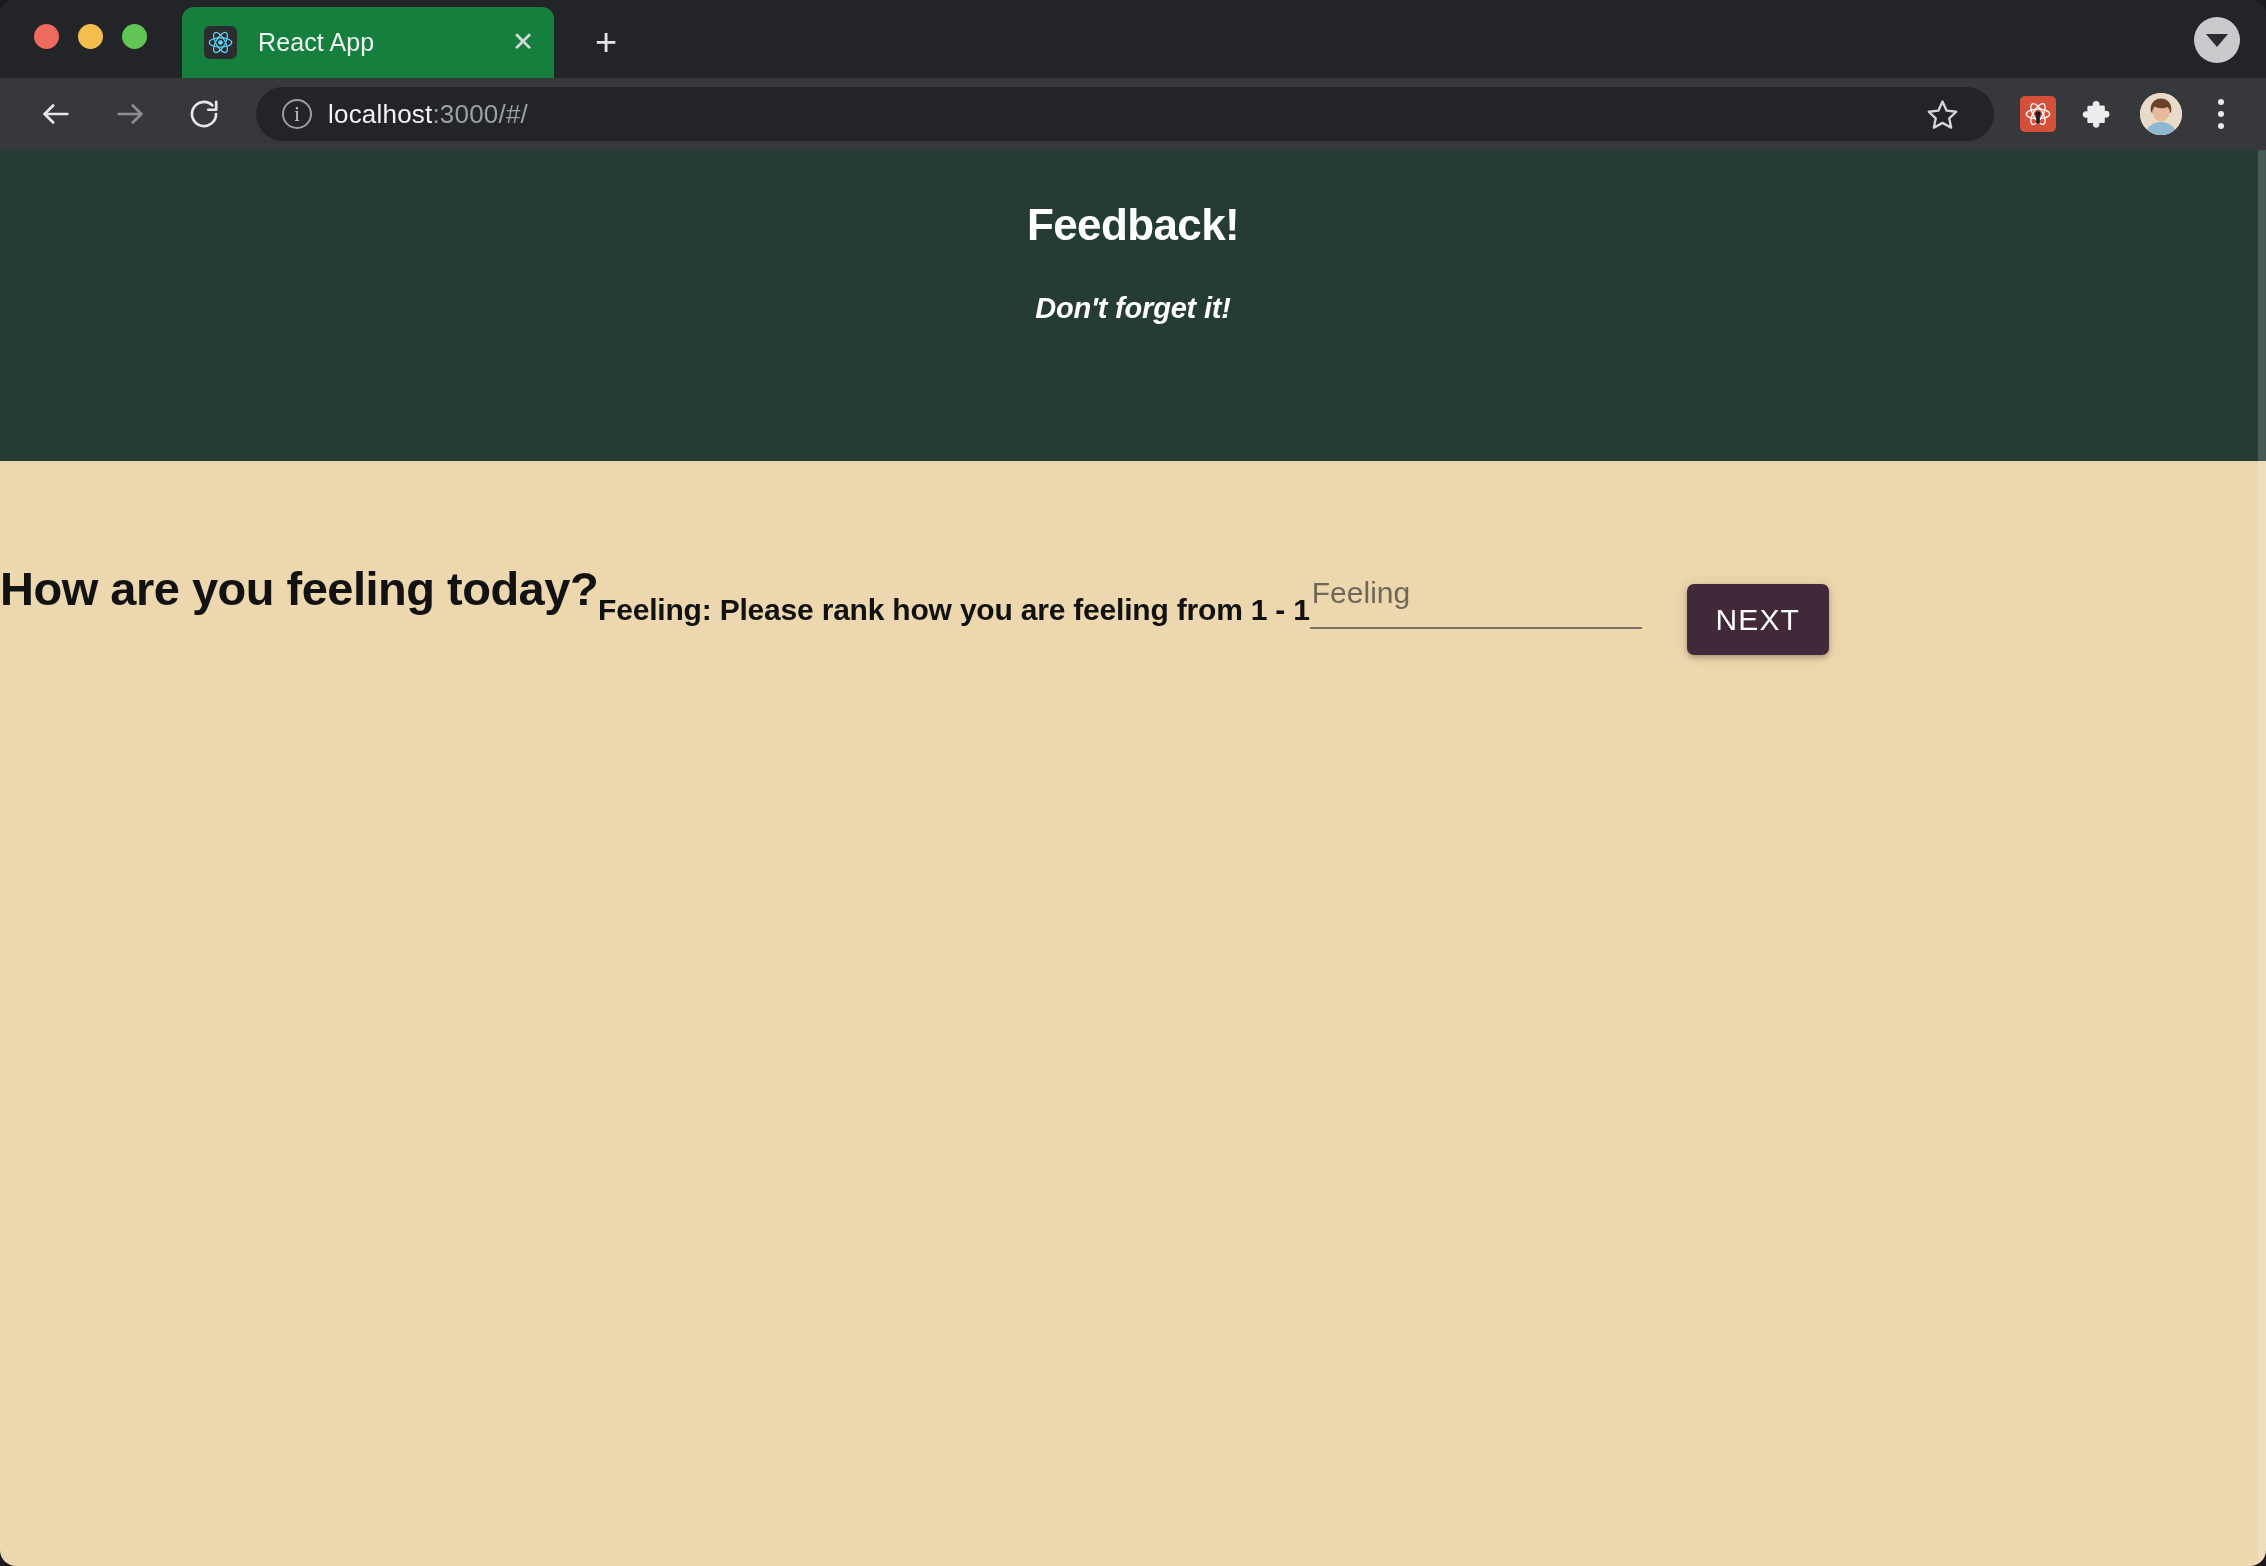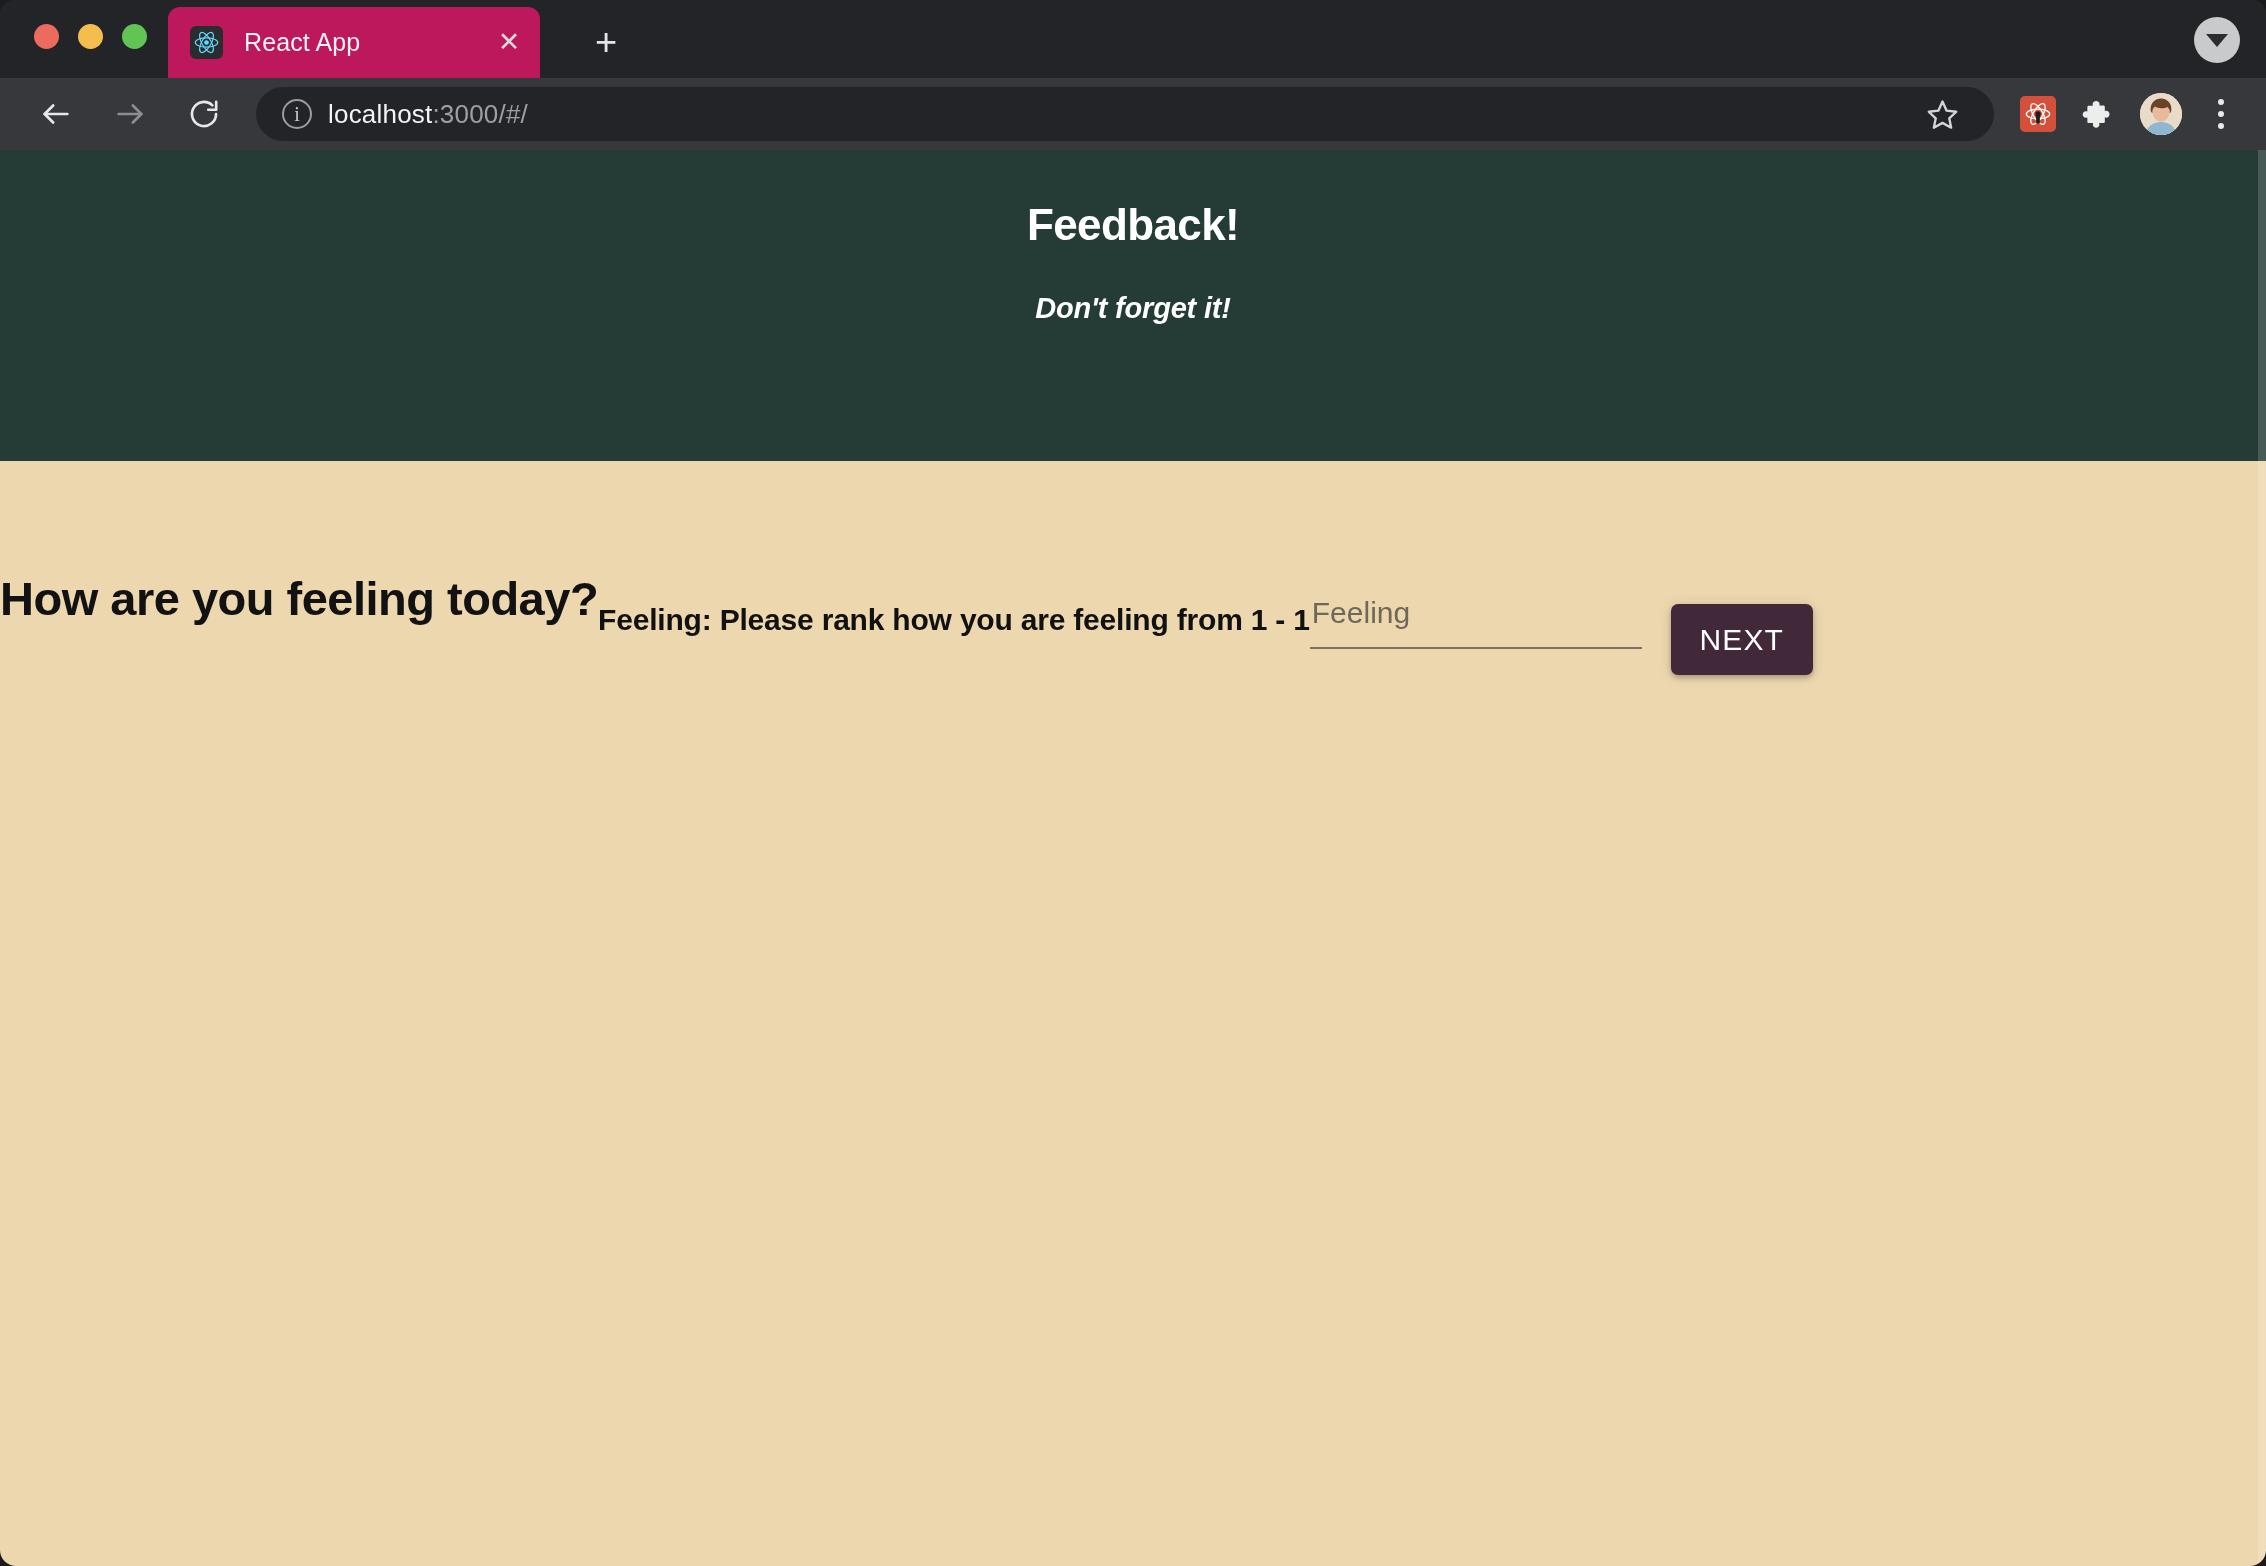--- a/index.html
+++ b/index.html
@@ -44,25 +44,25 @@
     width: 25px; height: 25px;
     border-radius: 50%;
     display: block;
   }
   .tl-close { background: #ED6A5E; }
   .tl-min   { background: #F4BE4F; }
   .tl-max   { background: #61C555; }
 
   #browser-tab {
     position: absolute;
-    left: 168px;
+    left: 182px;
     top: 7px;
     width: 372px;
     height: 71px;
-    background: #be185d;
+    background: #15803d;
     border-radius: 12px 12px 0 0;
     display: flex;
     align-items: center;
     padding: 0 14px 0 22px;
   }
   #tab-favicon {
     width: 33px; height: 33px;
     border-radius: 6px;
     background: #2b2c30;
     display: flex;
@@ -259,24 +259,24 @@
   }
   #question-prompt {
     color: #111111;
     font-size: 30px;
     font-weight: bold;
     margin-top: 41px;
     letter-spacing: -0.2px;
   }
 
   #form-row {
-    margin-top: 64px;
+    margin-top: 44px;
     display: flex;
     align-items: flex-start;
-    gap: 0;
+    gap: 16px;
   }
   #feeling-field-wrap {
     width: 332px;
     position: relative;
     height: 78px;
   }
   #feeling-input {
     width: 332px;
     height: 62px;
     background: transparent;

